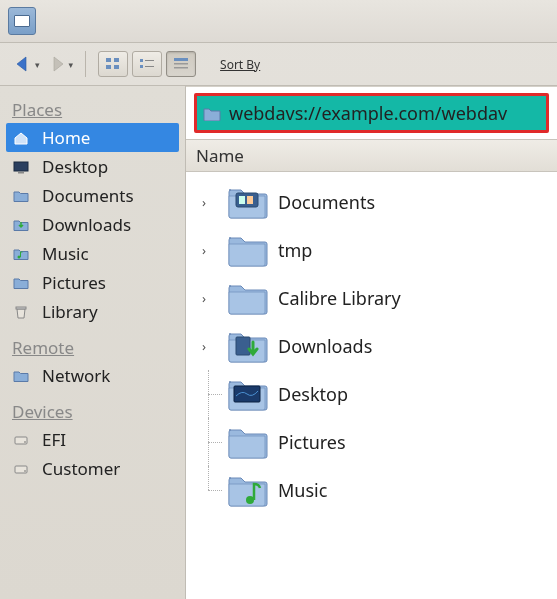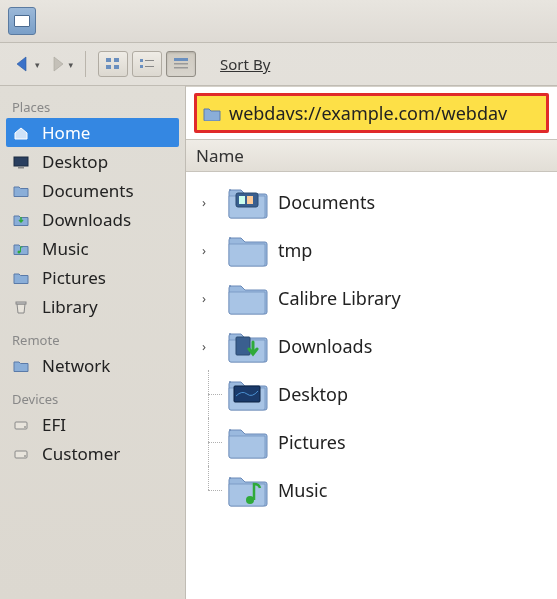--- a/index.html
+++ b/index.html
@@ -89,39 +89,40 @@
   cursor: pointer;
 }
 .view-btn.active {
   background: linear-gradient(#cfcac0, #d8d4cc);
   border-color: #928e86;
   box-shadow: inset 0 1px 2px rgba(0,0,0,0.15);
 }
 .view-btn svg { display:block; }
 .sort-label {
   margin-left: 20px;
-  font-size: 15px;
+  font-size: 12px;
   color: #333;
   text-decoration: underline;
 }
 .body-area {
   display: flex;
   height: calc(100% - 84px);
 }
 .sidebar {
   width: 186px;
   background: linear-gradient(to bottom, #e0ddd6, #dcd8d0);
   border-right: 1px solid #c0bcb4;
   padding: 8px 6px;
   box-sizing: border-box;
 }
 .sidebar-heading {
   color: #888;
-  font-size: 13px;
+  font-size: 17px;
   padding: 4px 6px 2px 6px;
+  text-decoration: underline;
 }
 .sidebar-items {
   margin-bottom: 6px;
 }
 .sidebar-item {
   display: flex;
   align-items: center;
   gap: 12px;
   padding: 3px 6px;
   font-size: 17px;
@@ -151,21 +152,21 @@
   position: relative;
   display: flex;
   flex-direction: column;
 }
 .address-row {
   padding: 6px 8px 6px 8px;
 }
 .address-box {
   border: 3px solid #e02a2a;
   border-radius: 2px;
-  background: #fde047;
+  background: #14b8a6;
   display: flex;
   align-items: center;
   padding: 4px 6px;
   gap: 6px;
 }
 .address-box .folder-glyph {
   width: 18px;
   height: 15px;
 }
 .address-text {

